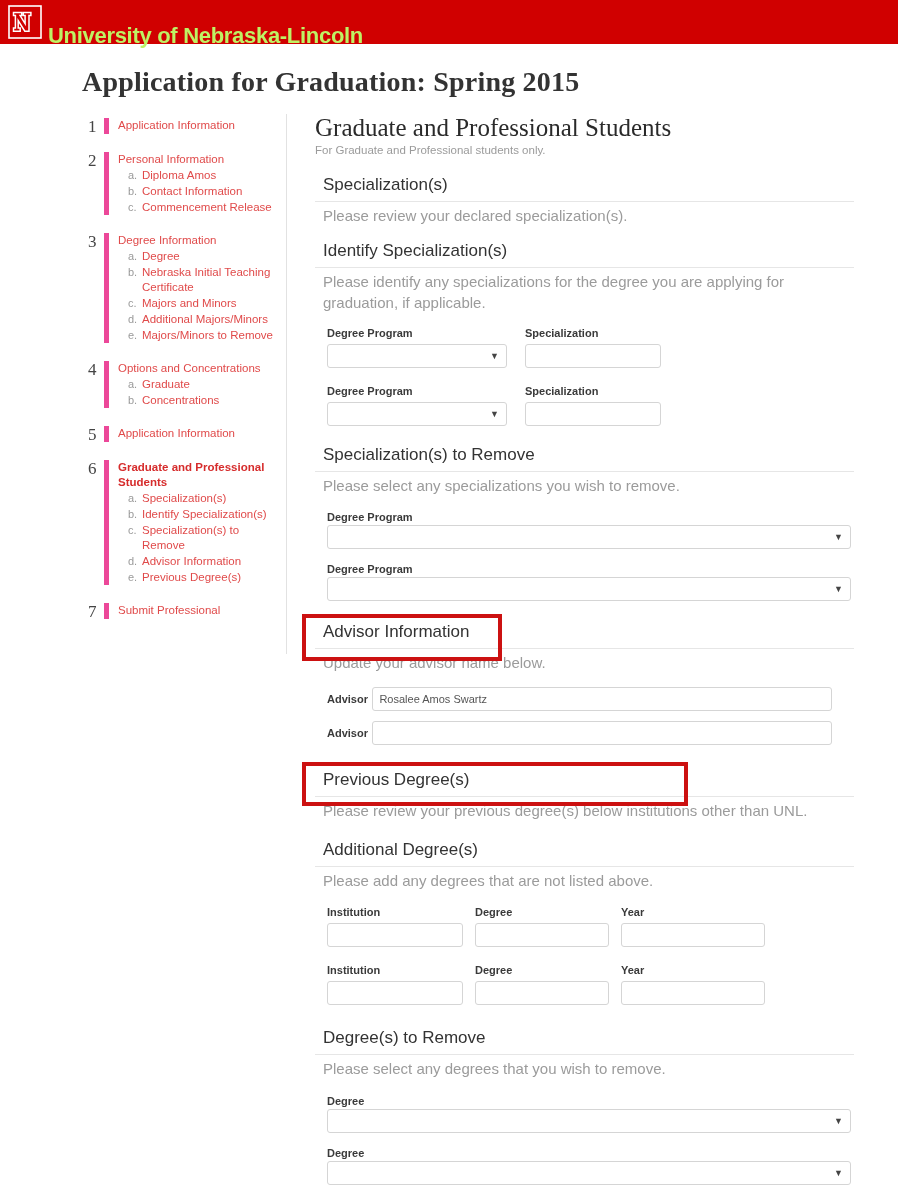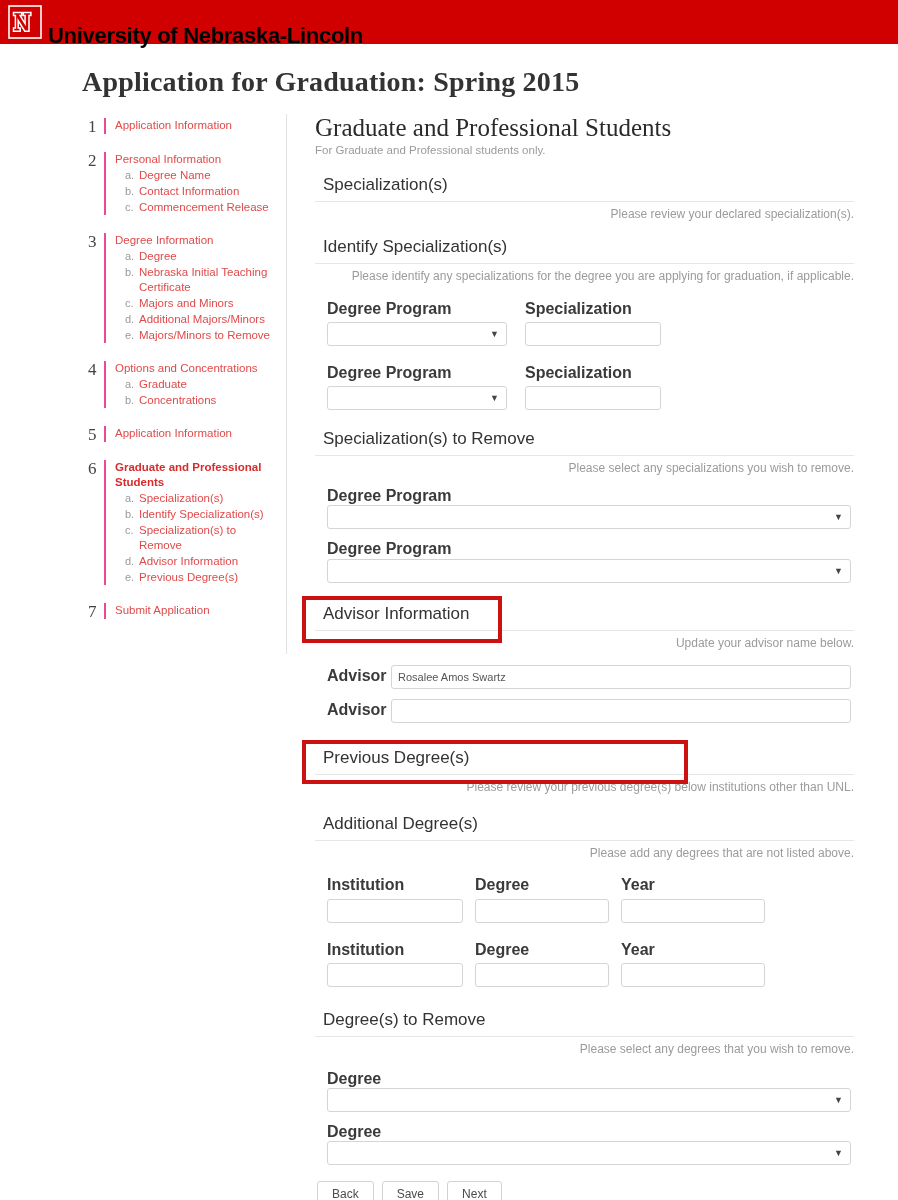--- a/index.html
+++ b/index.html
@@ -23,21 +23,21 @@
     padding-left: 8px;
   }
   .logo-mark {
     width: 34px;
     height: 34px;
     margin-right: 6px;
     flex: 0 0 auto;
     display: block;
   }
   .masthead-title {
-    color: #000000;
+    color: #bef264;
     font-size: 22px;
     font-weight: bold;
     letter-spacing: -0.3px;
     line-height: 1;
     white-space: nowrap;
     margin-top: 27px;
   }
 
   
   .page-title {
@@ -70,21 +70,21 @@
     font-family: "Liberation Serif", serif;
     font-size: 17px;
     color: #444444;
     width: 16px;
     flex: 0 0 16px;
     text-align: left;
     line-height: 15px;
     padding-top: 1px;
   }
   .step-body {
-    border-left: 2px solid #ec4899;
+    border-left: 5px solid #ec4899;
     padding-left: 9px;
     flex: 1 1 auto;
   }
   .step-link {
     color: #e04a4a;
     font-size: 11.5px;
     line-height: 15px;
     text-decoration: none;
     display: block;
     cursor: pointer;
@@ -154,44 +154,43 @@
     border-bottom: 1px solid #e6e6e6;
   }
   .section-head h2 {
     font-size: 17px;
     font-weight: normal;
     color: #333333;
     margin: 0;
     line-height: 1.3;
   }
   .section-desc {
-    font-size: 12px;
+    font-size: 15px;
     color: #9b9b9b;
     margin: 4px 0 0 8px;
     line-height: 1.35;
-    text-align: right;
   }
 
   
   .annot {
     position: absolute;
     border: 4px solid #cc1111;
     pointer-events: none;
     z-index: 5;
   }
 
   
   .field-row {
     display: flex;
     margin: 14px 0 0 12px;
     gap: 18px;
   }
   .field { display: flex; flex-direction: column; }
   .field-label {
-    font-size: 16px;
+    font-size: 11px;
     font-weight: bold;
     color: #3a3a3a;
     margin-bottom: 4px;
     line-height: 1.2;
   }
   .txt, .sel {
     height: 24px;
     border: 1px solid #d5d5d5;
     background: #ffffff;
     border-radius: 3px;
@@ -269,21 +268,21 @@
           <a class="step-link main">Application Information</a>
         </div>
       </div>
       <div class="step">
         <div class="step-num">2</div>
         <div class="step-body">
           <a class="step-link main">Personal Information</a>
           <ul class="sub-list">
             <li class="sub-item">
               <span class="sub-letter">a.</span>
-              <a class="sub-link">Degree Name</a>
+              <a class="sub-link">Diploma Amos</a>
             </li>
             <li class="sub-item">
               <span class="sub-letter">b.</span>
               <a class="sub-link">Contact Information</a>
             </li>
             <li class="sub-item">
               <span class="sub-letter">c.</span>
               <a class="sub-link">Commencement Release</a>
             </li>
           </ul>
@@ -363,21 +362,21 @@
             <li class="sub-item">
               <span class="sub-letter">e.</span>
               <a class="sub-link">Previous Degree(s)</a>
             </li>
           </ul>
         </div>
       </div>
       <div class="step">
         <div class="step-num">7</div>
         <div class="step-body">
-          <a class="step-link main">Submit Application</a>
+          <a class="step-link main">Submit Professional</a>
         </div>
       </div>
     </nav>
 
   <div class="v-divider"></div>
 
   <main class="content">
 
     <h2 class="content-title">Graduate and Professional Students</h2>
     <p class="content-sub">For Graduate and Professional students only.</p>

